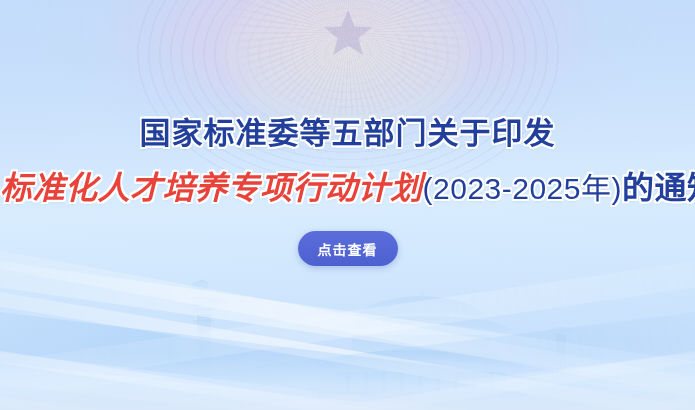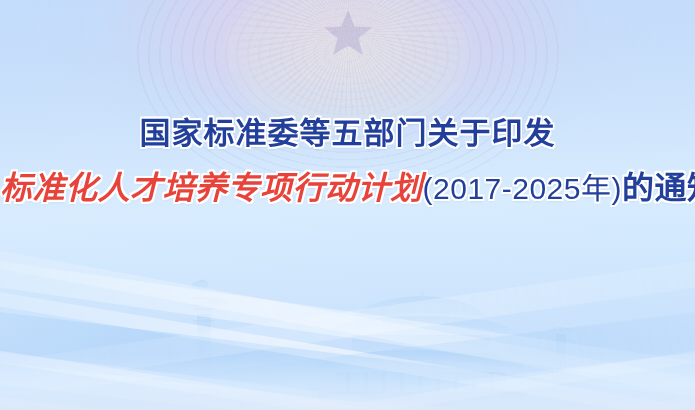--- a/index.html
+++ b/index.html
@@ -326,17 +326,18 @@
     </div>
 
     <div class="bottom-haze"></div>
   </div>
 
   <div class="content">
 
     <div class="title-line title-line-1">国家标准委等五部门关于印发</div>
 
     <div class="title-line title-line-2">
-      <span class="t-red">标准化人才培养专项行动计划</span><span class="t-blue t-paren">(2017-2025年)</span><span class="t-blue">的通知</span>
+      <span class="t-red">标准化人才培养专项行动计划</span><span class="t-blue t-paren">(2023-2025年)</span><span class="t-blue">的通知</span>
     </div>
 
+    <button class="cta">点击查看</button>
   </div>
 </div>
 
 </body></html>

